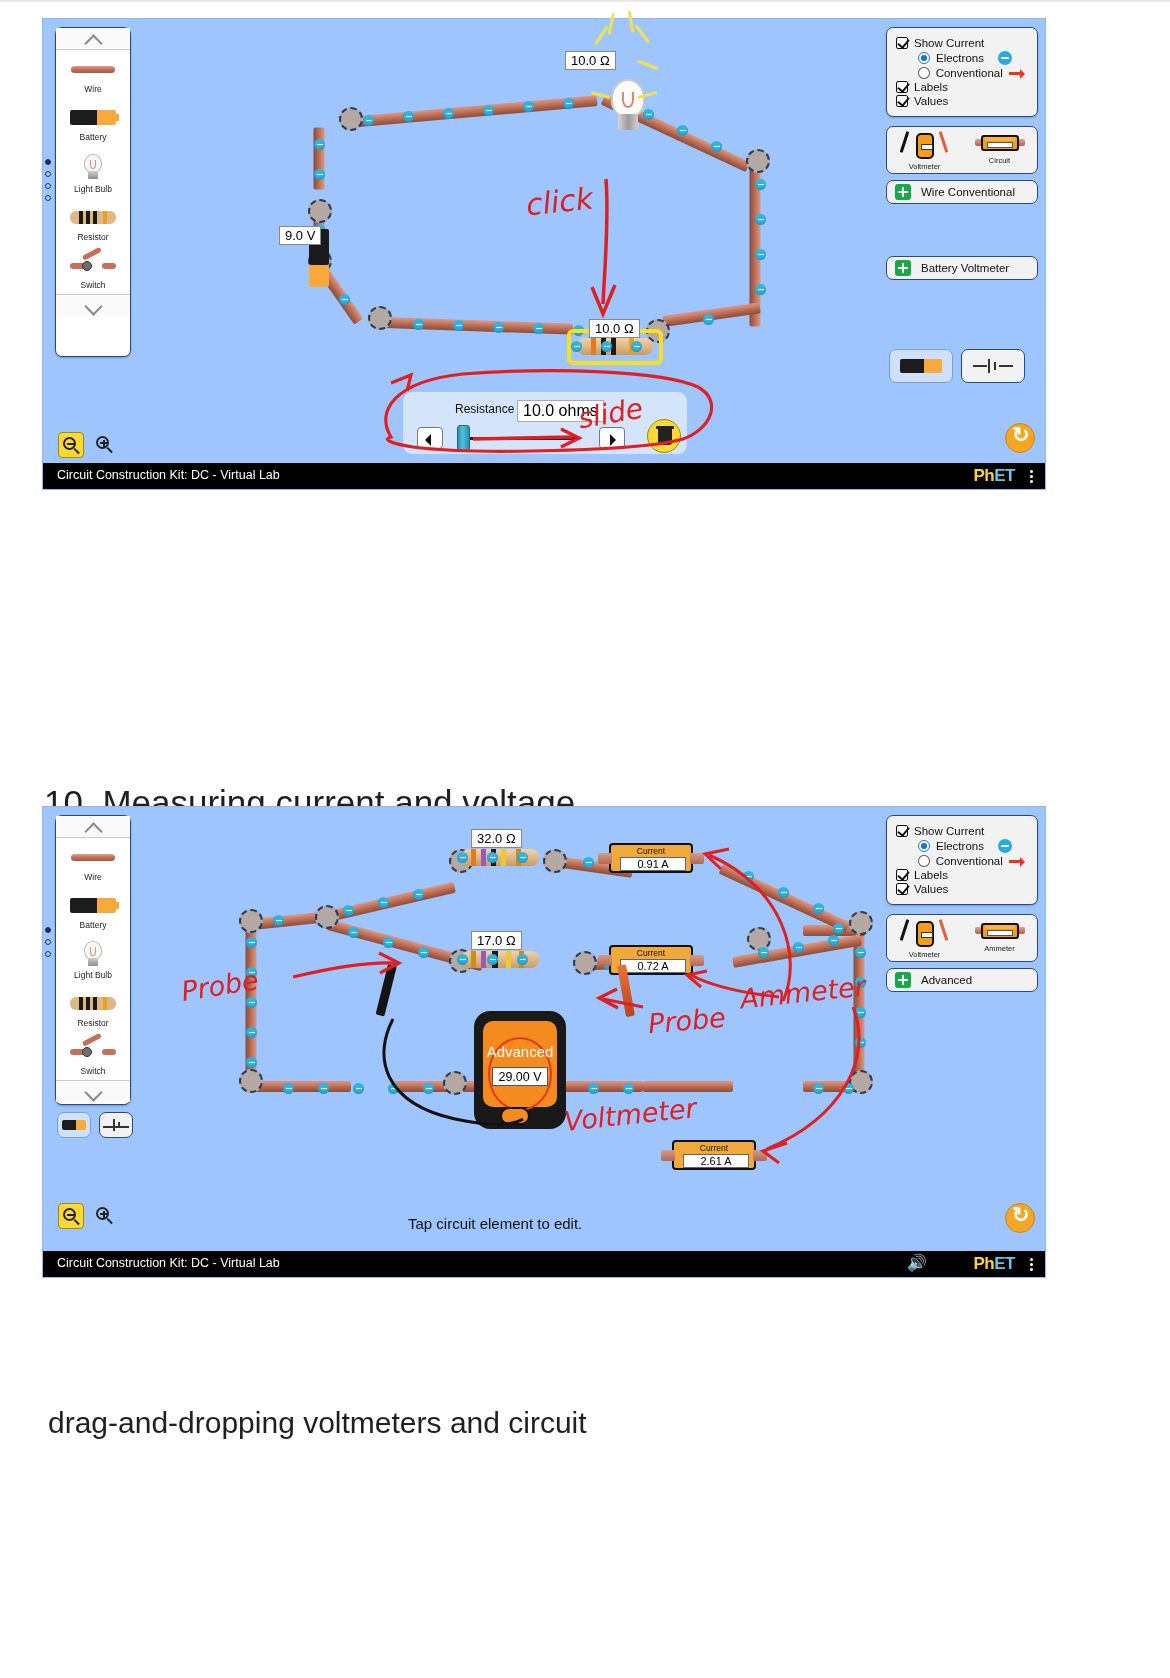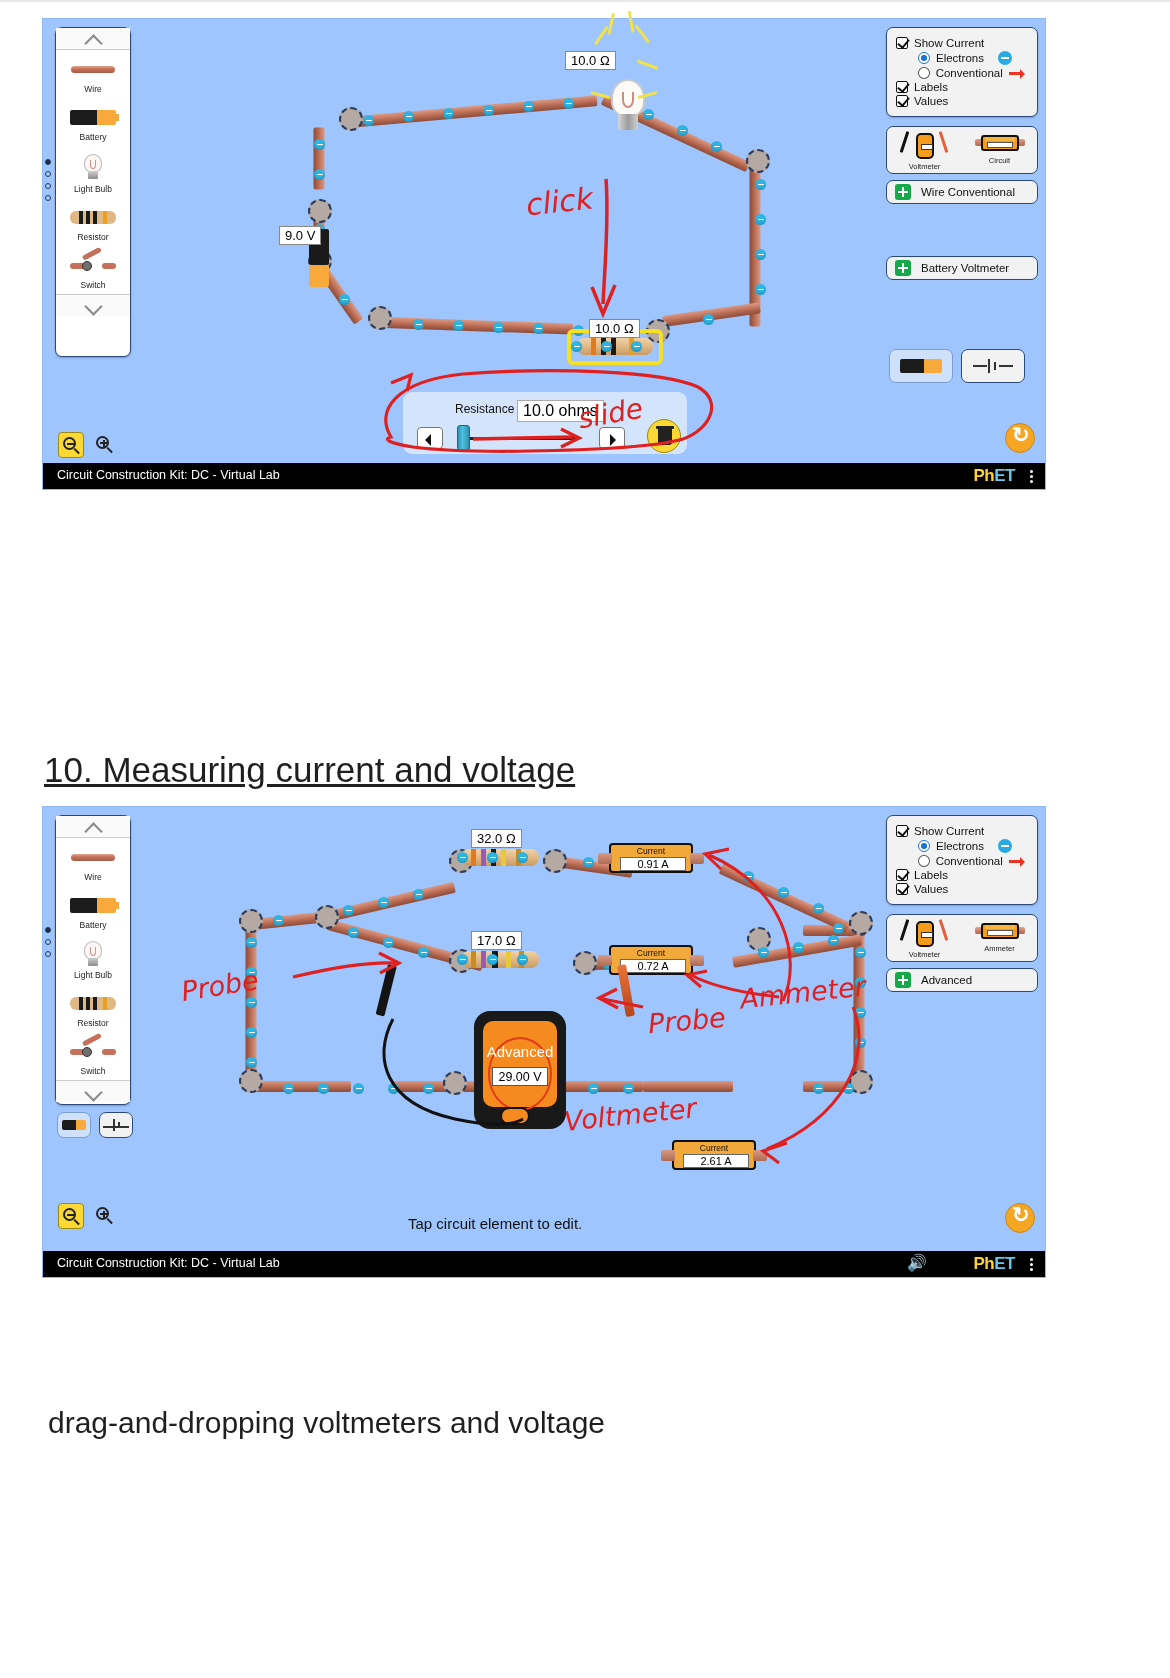--- a/index.html
+++ b/index.html
@@ -435,21 +435,21 @@
     <span class="title">Circuit Construction Kit: DC - Virtual Lab</span>
     <span class="phet"><span class="p">Ph</span><span class="e">ET</span></span>
     <span class="kebab">
         <i></i>
         <i></i>
         <i></i>
       </span>
   </div>
 </div>
 
-<h2 class="h2" style="left:44px; top:721px;text-decoration:underline;">10. Measuring current and voltage</h2>
+<h2 class="h2" style="left:44px; top:754px;text-decoration:underline;">10. Measuring current and voltage</h2>
 
 <div class="sim" style="left:42px; top:806px; width:1004px; height:472px;">
 
   <div class="carousel" style="left:12px; top:8px; height:290px;">
     <div class="car-arrow">
         <span class="chev"></span>
       </div>
     <div class="car-item">
       <div class="ico">
           <div class="wireico"></div>
@@ -751,14 +751,14 @@
     <span class="phet"><span class="p">Ph</span><span class="e">ET</span></span>
     <span class="kebab">
         <i></i>
         <i></i>
         <i></i>
       </span>
   </div>
 </div>
 
 <div class="body" style="left:48px; top:1400px; width:1070px;">
-  <div>drag-and-dropping voltmeters and voltage</div>
+  <div>drag-and-dropping voltmeters and circuit</div>
 </div>
 
 </body></html>

